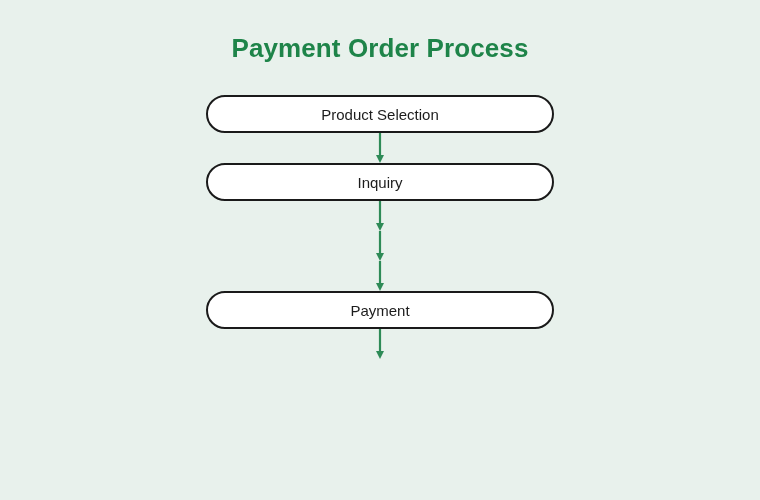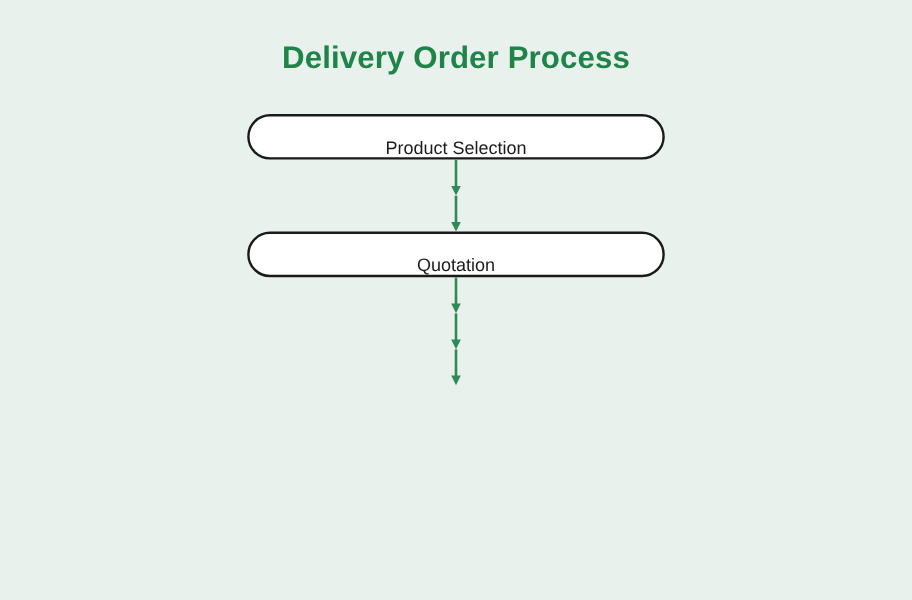--- a/index.html
+++ b/index.html
@@ -45,21 +45,21 @@
   }
 
   .flow-step {
     width: 348px;
     height: 38px;
     box-sizing: border-box;
     background: #ffffff;
     border: 2px solid #1a1a1a;
     border-radius: 19px;
     display: flex;
-    align-items: flex-end;
+    align-items: center;
     justify-content: center;
   }
 
   .flow-step-label {
     font-family: "Liberation Sans", sans-serif;
     font-size: 15px;
     font-weight: normal;
     color: #1c1c1c;
     white-space: nowrap;
     line-height: 1;
@@ -77,45 +77,37 @@
     top: 0;
     transform: translateX(-50%);
     display: block;
   }
 </style>
 </head>
 <body>
 
 <div id="flow-canvas">
 
-  <div id="diagram-title">Delivery Order Process</div>
+  <div id="diagram-title">Payment Order Process</div>
 
   <div id="flow-stack">
 
     <div class="flow-step">
       <span class="flow-step-label">Product Selection</span>
     </div>
 
     <div class="flow-connector">
       <svg width="14" height="30" viewBox="0 0 14 30">
         <line x1="7" y1="0" x2="7" y2="23" stroke="#2e8b57" stroke-width="2.2"></line>
         <polygon points="7,30 3,22 11,22" fill="#2e8b57"></polygon>
       </svg>
     </div>
 
-
-    <div class="flow-connector">
-      <svg width="14" height="30" viewBox="0 0 14 30">
-        <line x1="7" y1="0" x2="7" y2="23" stroke="#2e8b57" stroke-width="2.2"></line>
-        <polygon points="7,30 3,22 11,22" fill="#2e8b57"></polygon>
-      </svg>
-    </div>
-
     <div class="flow-step">
-      <span class="flow-step-label">Quotation</span>
+      <span class="flow-step-label">Inquiry</span>
     </div>
 
     <div class="flow-connector">
       <svg width="14" height="30" viewBox="0 0 14 30">
         <line x1="7" y1="0" x2="7" y2="23" stroke="#2e8b57" stroke-width="2.2"></line>
         <polygon points="7,30 3,22 11,22" fill="#2e8b57"></polygon>
       </svg>
     </div>
 
 
@@ -127,15 +119,26 @@
     </div>
 
 
     <div class="flow-connector">
       <svg width="14" height="30" viewBox="0 0 14 30">
         <line x1="7" y1="0" x2="7" y2="23" stroke="#2e8b57" stroke-width="2.2"></line>
         <polygon points="7,30 3,22 11,22" fill="#2e8b57"></polygon>
       </svg>
     </div>
 
+    <div class="flow-step">
+      <span class="flow-step-label">Payment</span>
+    </div>
+
+    <div class="flow-connector">
+      <svg width="14" height="30" viewBox="0 0 14 30">
+        <line x1="7" y1="0" x2="7" y2="23" stroke="#2e8b57" stroke-width="2.2"></line>
+        <polygon points="7,30 3,22 11,22" fill="#2e8b57"></polygon>
+      </svg>
+    </div>
+
 
   </div>
 </div>
 
 </body></html>

